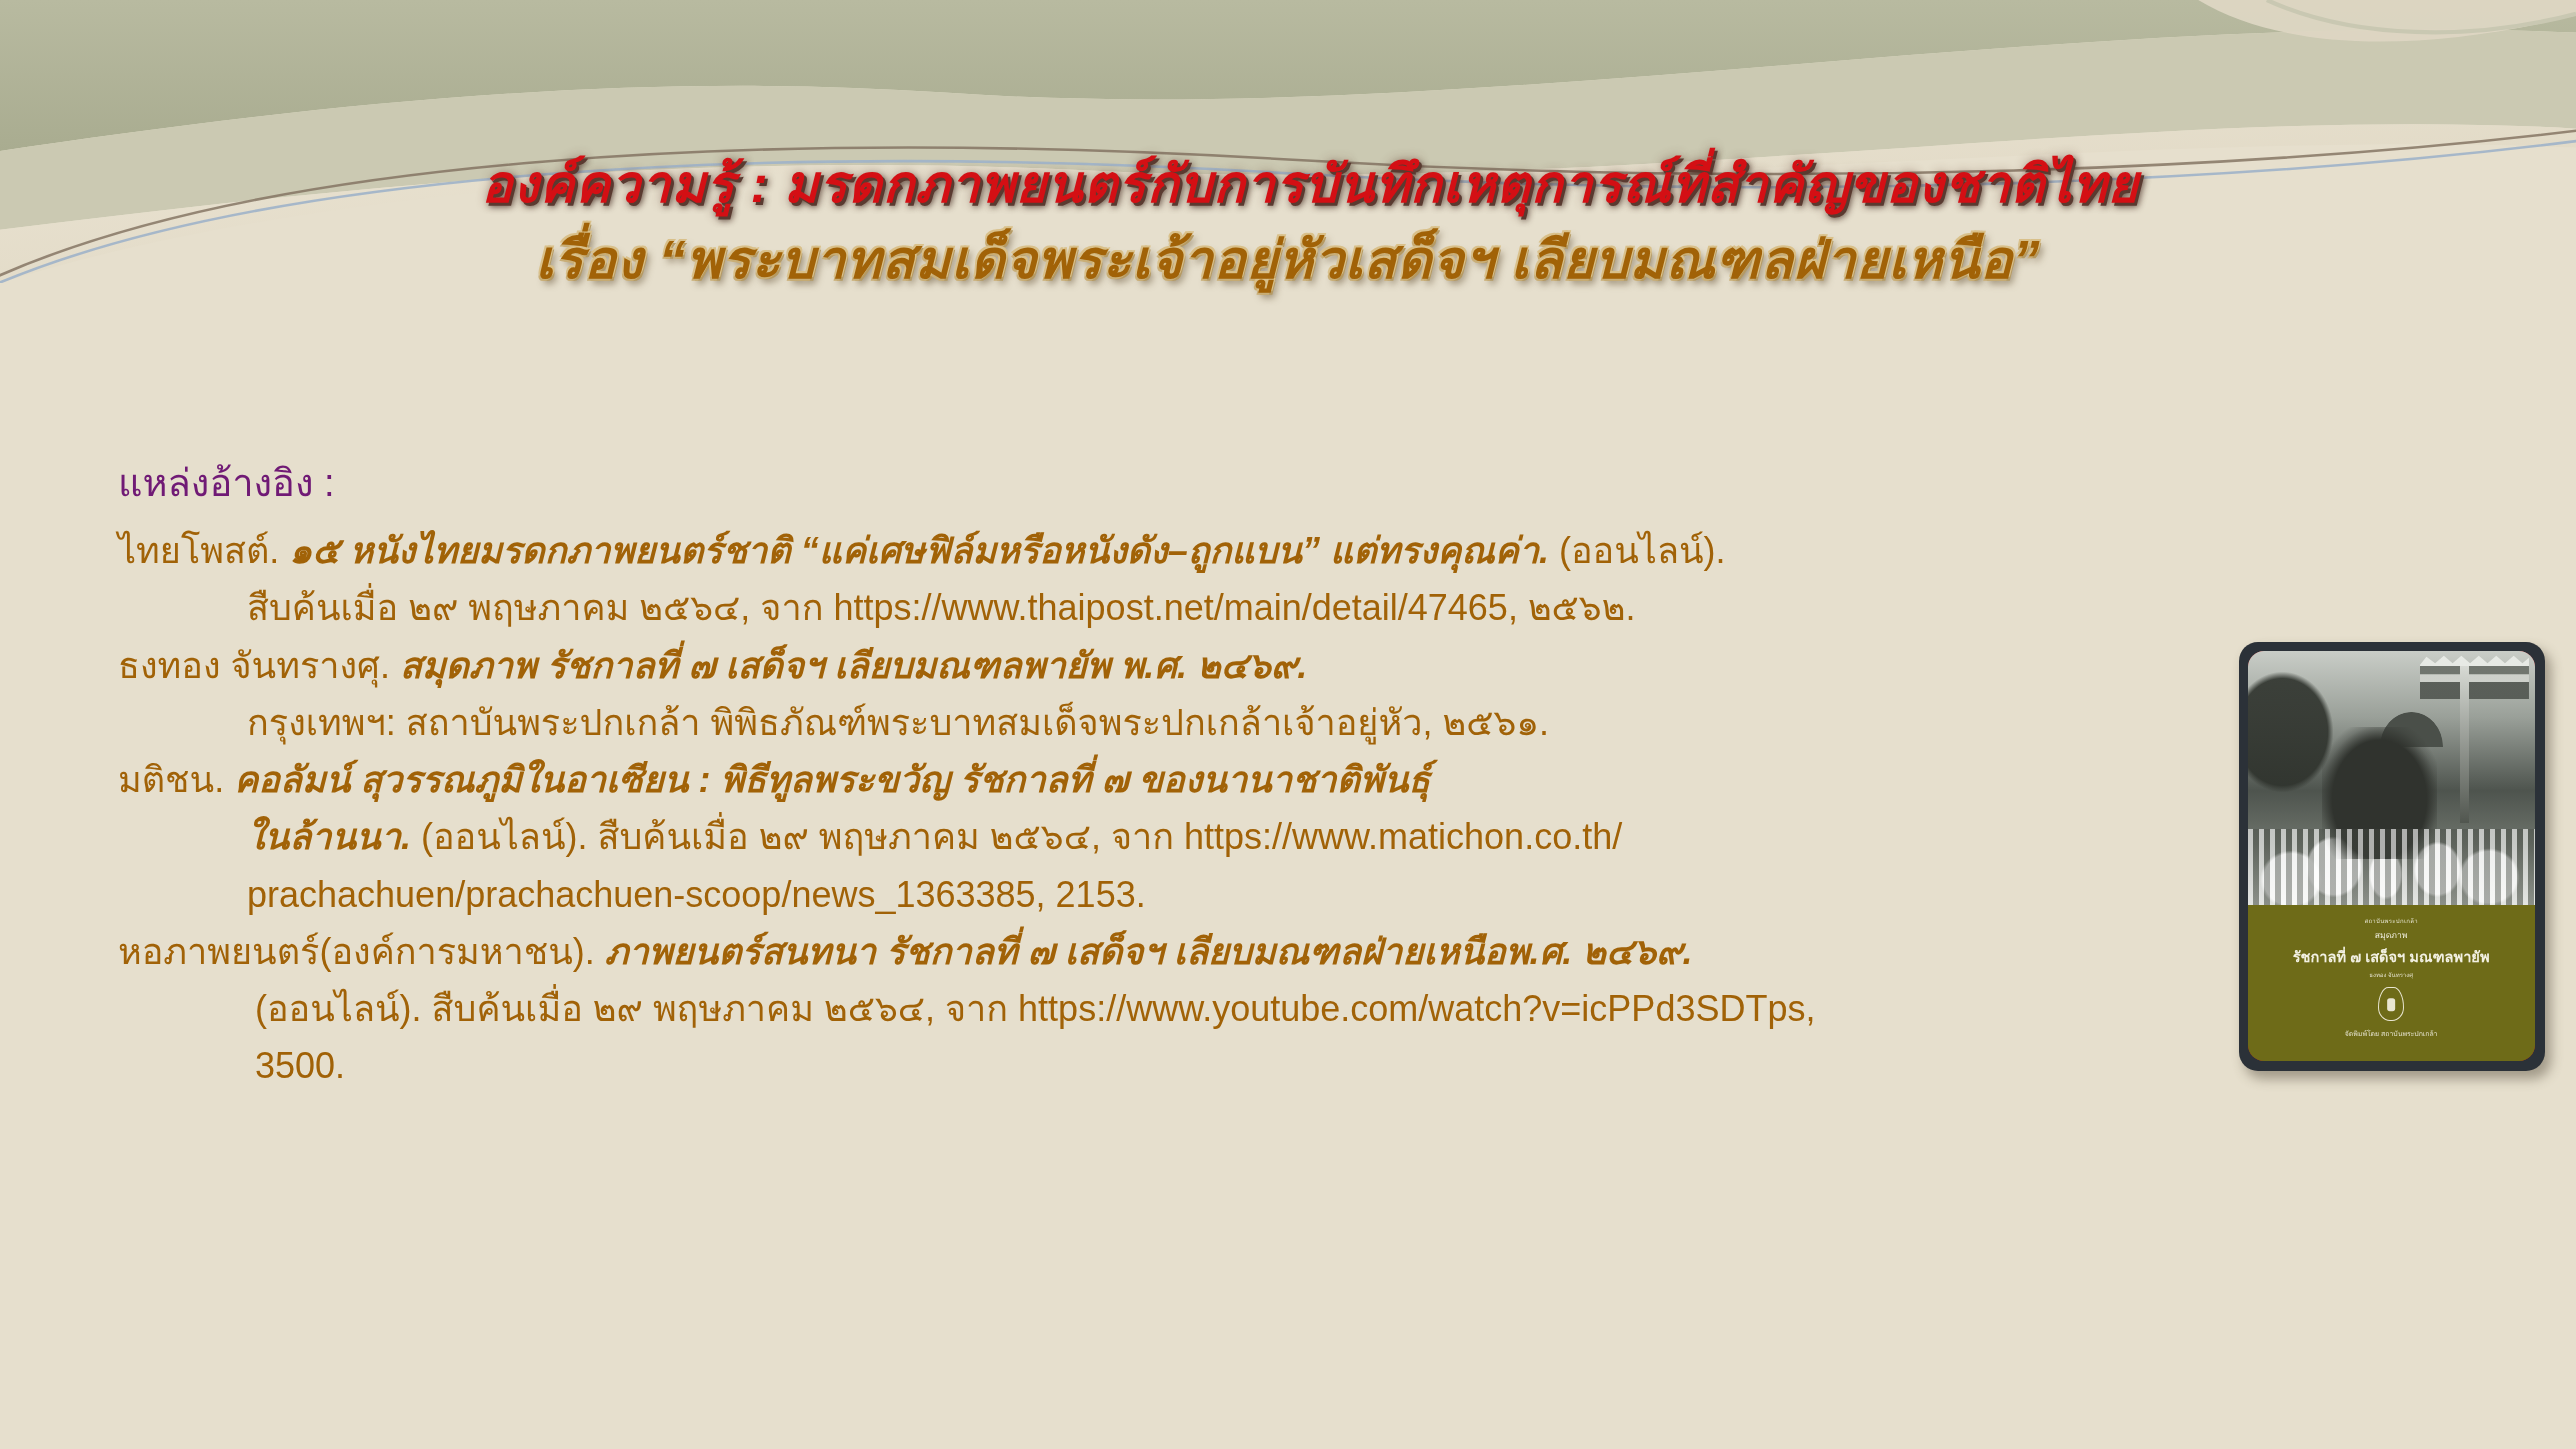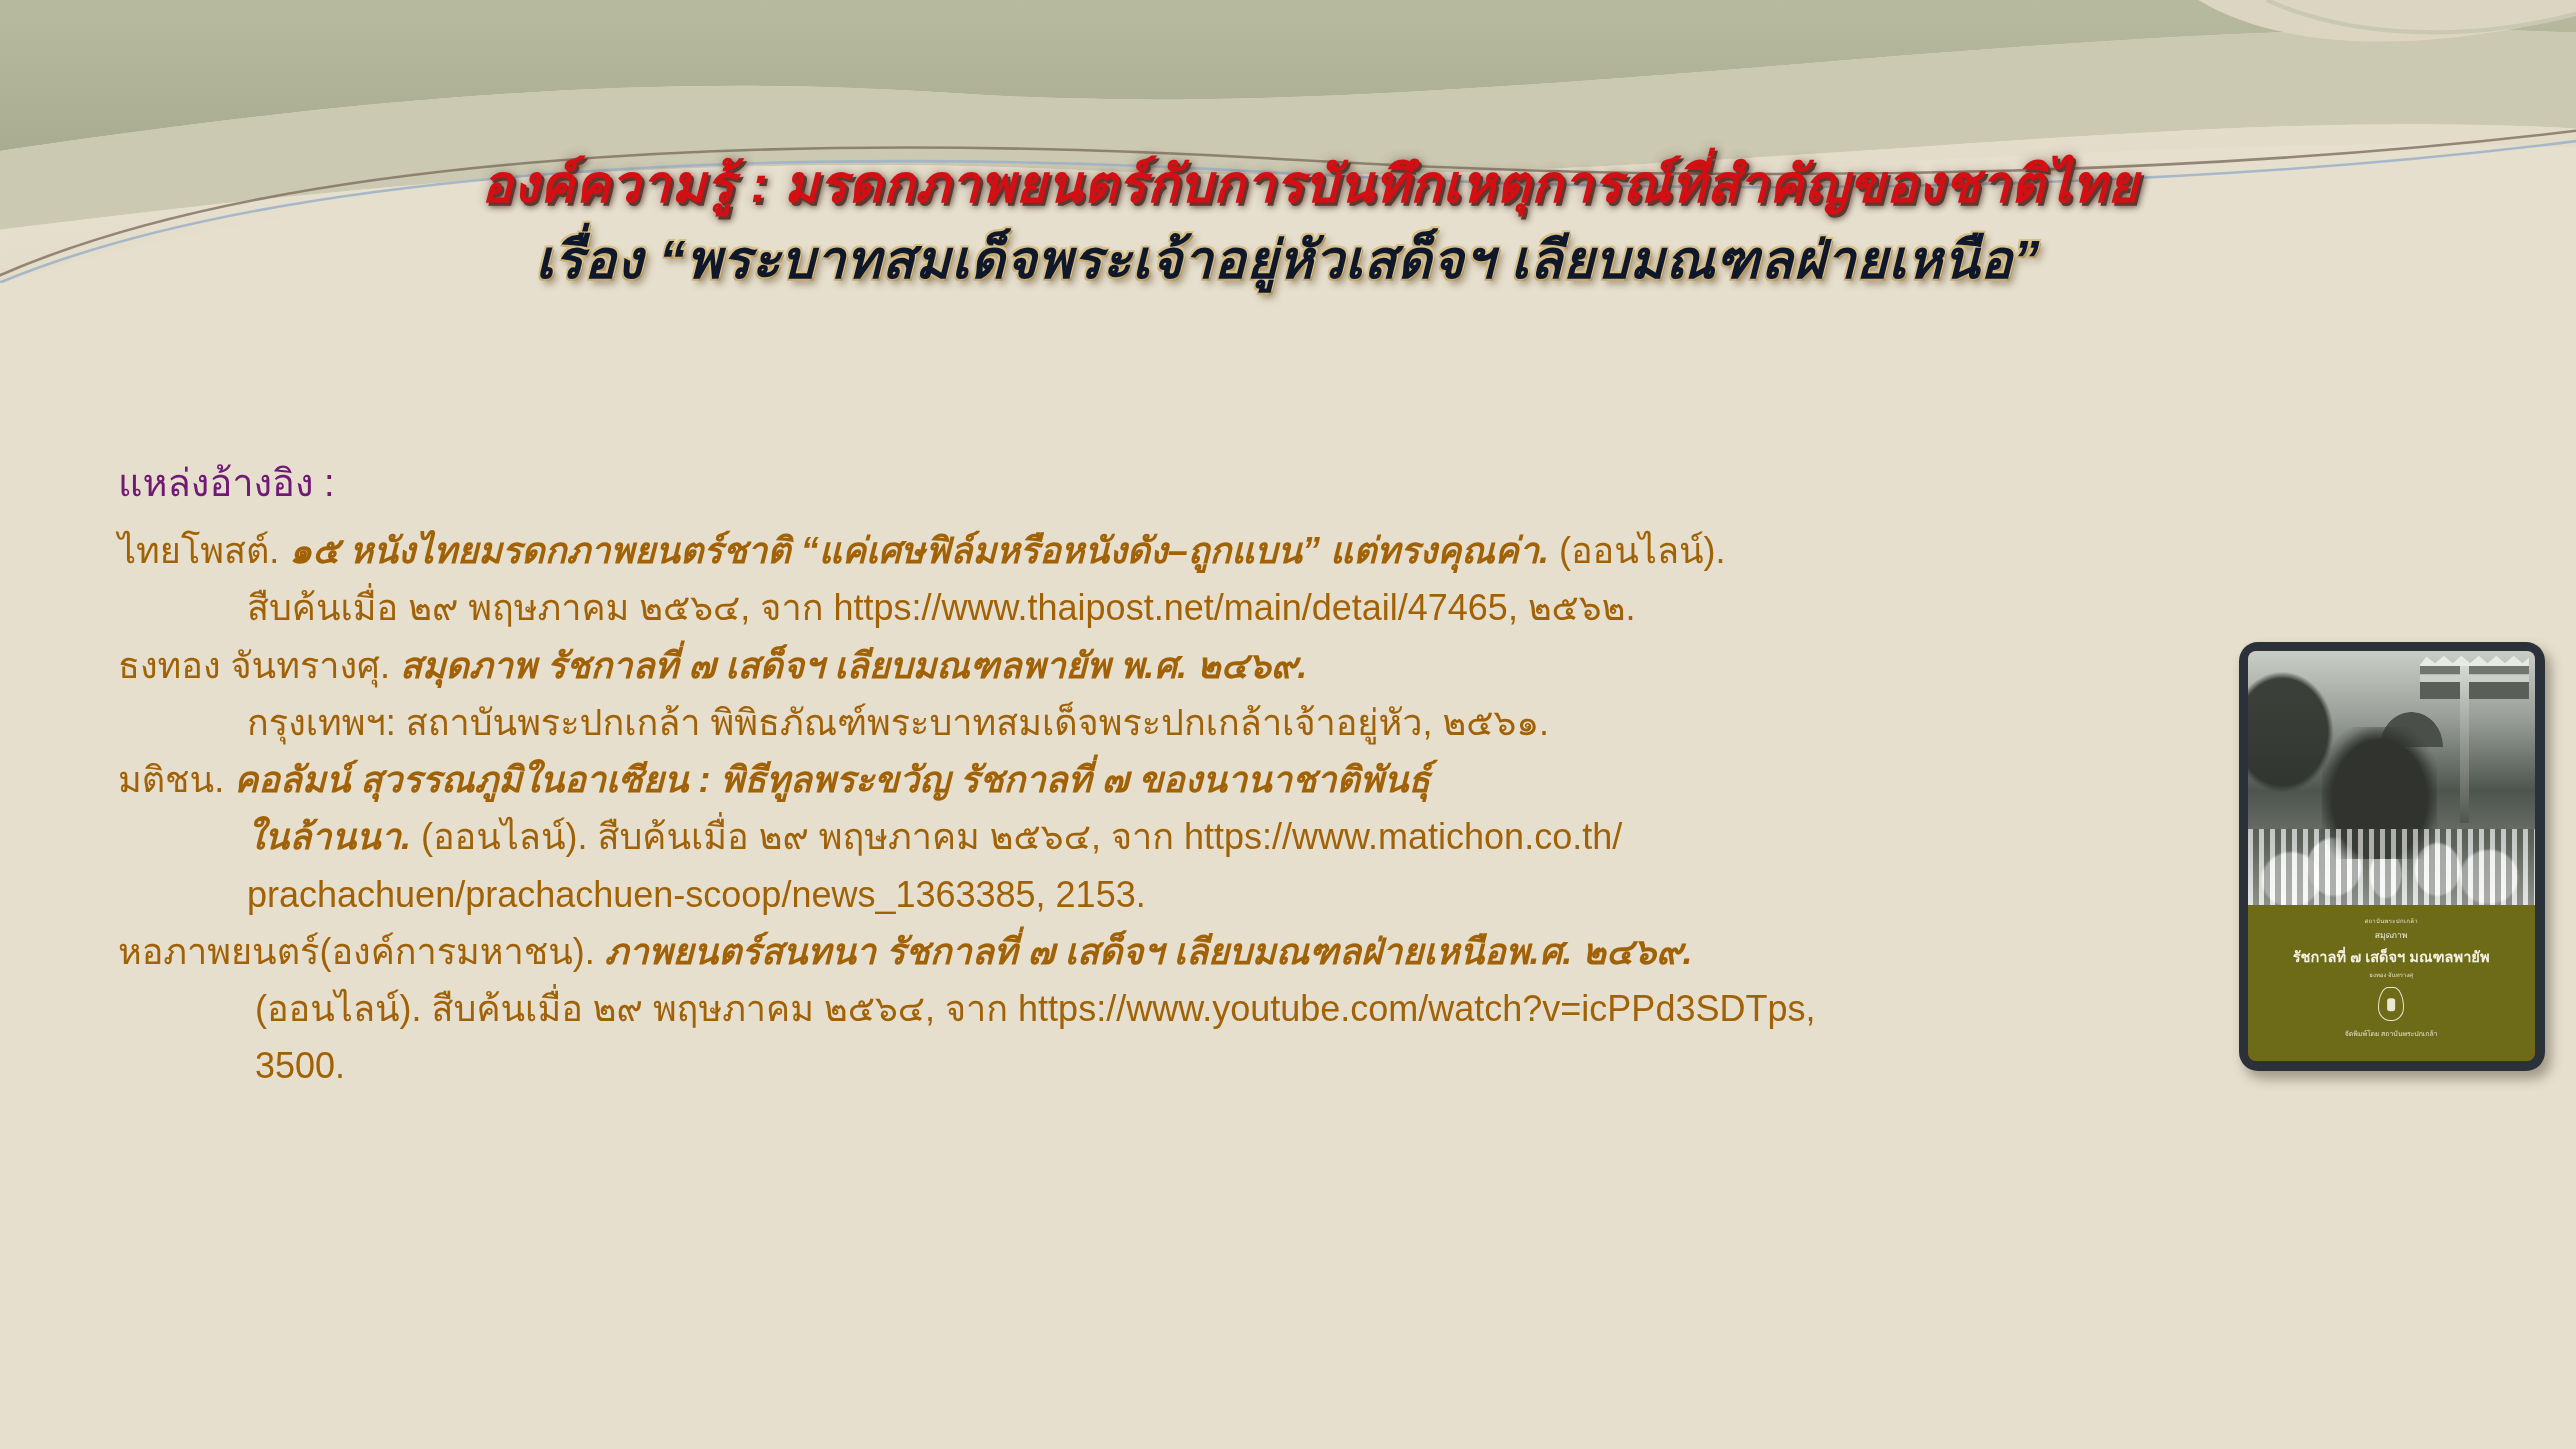--- a/index.html
+++ b/index.html
@@ -40,21 +40,21 @@
        0 0 10.3px rgba(90,50,40,.45);
     white-space:nowrap;
     padding-left:44px;
   }
   .title2{
     margin-top:12px;
     font-size:53px;
     font-weight:bold;
     font-style:italic;
     letter-spacing:0.9px;
-    color:#0f172a;
+    color:#a16207;
     line-height:1.22;
     text-shadow:
       -1.7px -1.7px 0 #d9c08a,
        1.7px -1.7px 0 #d9c08a,
       -1.7px  1.7px 0 #c9ae76,
        1.7px  1.7px 0 #b59a63,
        3.4px  5.2px 7.7px rgba(90,70,40,.55);
     white-space:nowrap;
   }
 
@@ -92,21 +92,21 @@
     width:306px; height:429px;
     border-radius:19px;
     background:#2b3138;
     padding:8.6px 10.3px 10.3px 8.6px;
     box-shadow:5.2px 7.7px 12px rgba(80,70,55,.45);
     z-index:6;
     overflow:hidden;
   }
   .book-inner{
     width:100%; height:100%;
-    border-radius:8px;
+    border-radius:16px;
     overflow:hidden;
     position:relative;
     background:#b91c1c;
   }
   .book-photo{
     position:absolute; left:0; top:0; right:0; height:62%;
     background:
       radial-gradient(ellipse at 30% 85%, rgba(255,255,255,.85) 0 9%, transparent 10%),
       radial-gradient(ellipse at 48% 88%, rgba(255,255,255,.8) 0 7%, transparent 8%),
       radial-gradient(ellipse at 66% 86%, rgba(255,255,255,.8) 0 8%, transparent 9%),

